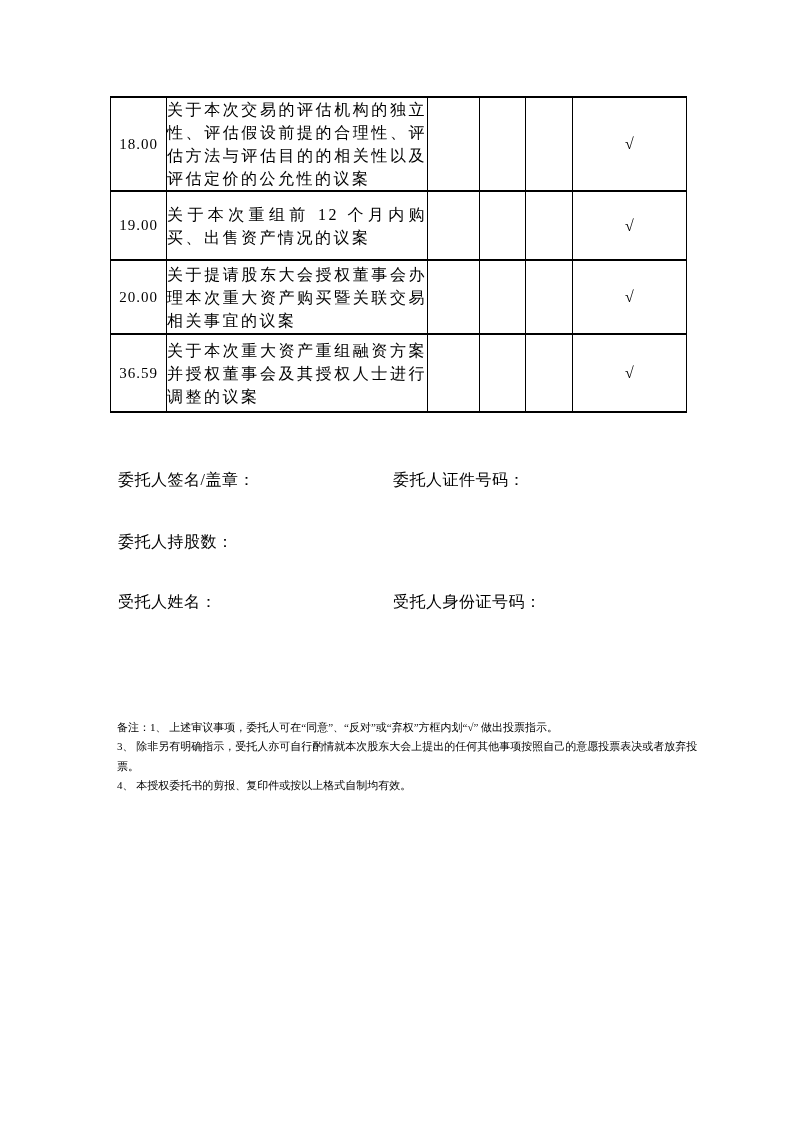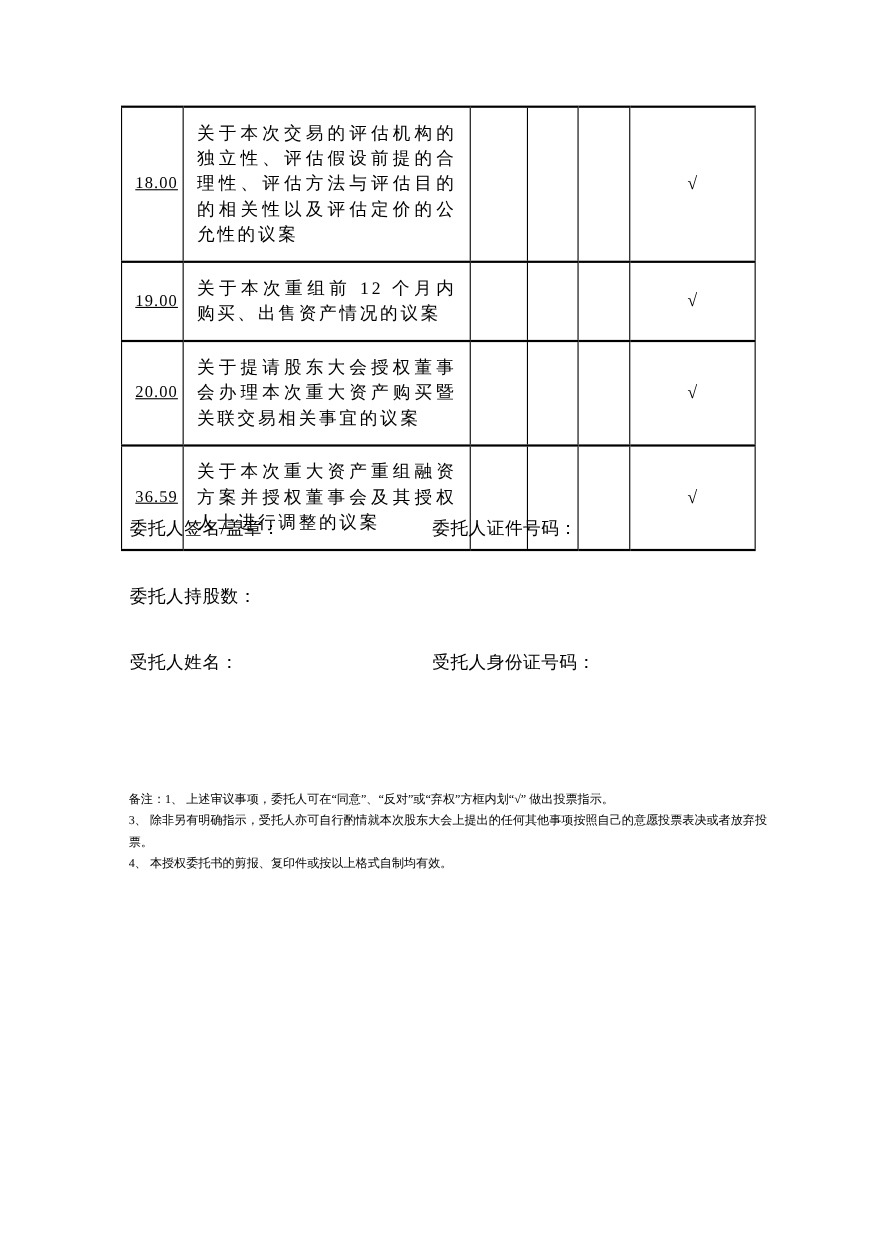--- a/index.html
+++ b/index.html
@@ -16,27 +16,26 @@
     width:576px;
     border-collapse:collapse;
     table-layout:fixed;
   }
   table.vote-table td{
     border-left:1px solid #000;
     border-right:1px solid #000;
     border-top:2px solid #000;
     border-bottom:2px solid #000;
     vertical-align:middle;
-    padding:12px;
+    padding:0;
   }
   td.cell-num{
     text-align:center;
     font-size:15px;
     letter-spacing:1px;
-    text-decoration:underline;
   }
   td.cell-proposal{
     font-size:16px;
     line-height:23px;
     padding:3px 5px 3px 8px;
     text-align:justify;
     text-align-last:left;
     letter-spacing:2.5px;
   }
   td.cell-check{
@@ -74,21 +73,21 @@
     </colgroup>
     <tbody>
       <tr style="height:93px">
         <td class="cell-num">18.00</td>
         <td class="cell-proposal">关于本次交易的评估机构的独立性、评估假设前提的合理性、评估方法与评估目的的相关性以及评估定价的公允性的议案</td>
         <td class="cell-check"></td>
         <td class="cell-check"></td>
         <td class="cell-check"></td>
         <td class="cell-check">√</td>
       </tr>
-      <tr style="height:57px">
+      <tr style="height:69px">
         <td class="cell-num">19.00</td>
         <td class="cell-proposal">关于本次重组前 12 个月内购买、出售资产情况的议案</td>
         <td class="cell-check"></td>
         <td class="cell-check"></td>
         <td class="cell-check"></td>
         <td class="cell-check">√</td>
       </tr>
       <tr style="height:74px">
         <td class="cell-num">20.00</td>
         <td class="cell-proposal">关于提请股东大会授权董事会办理本次重大资产购买暨关联交易相关事宜的议案</td>

